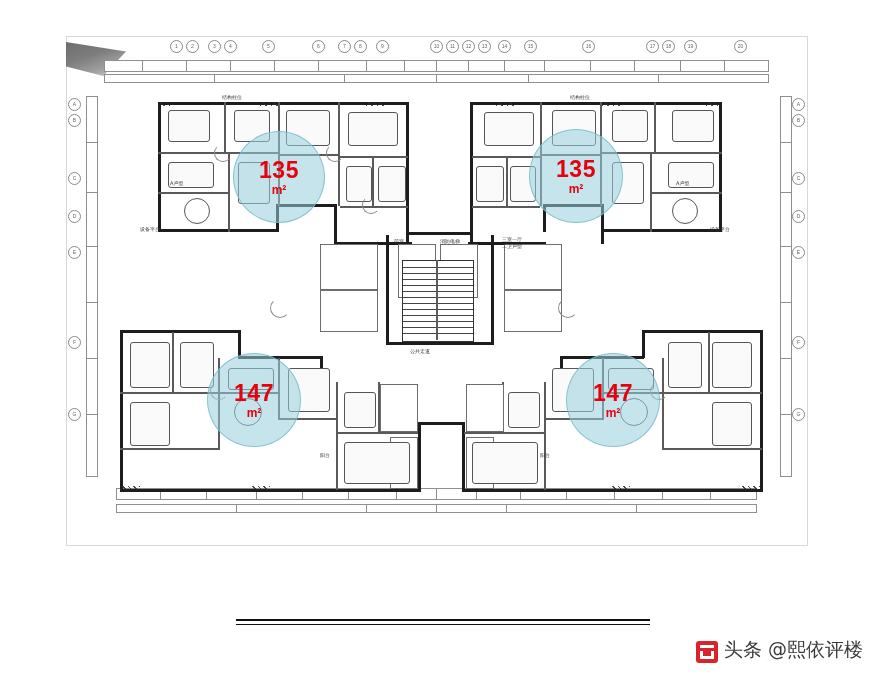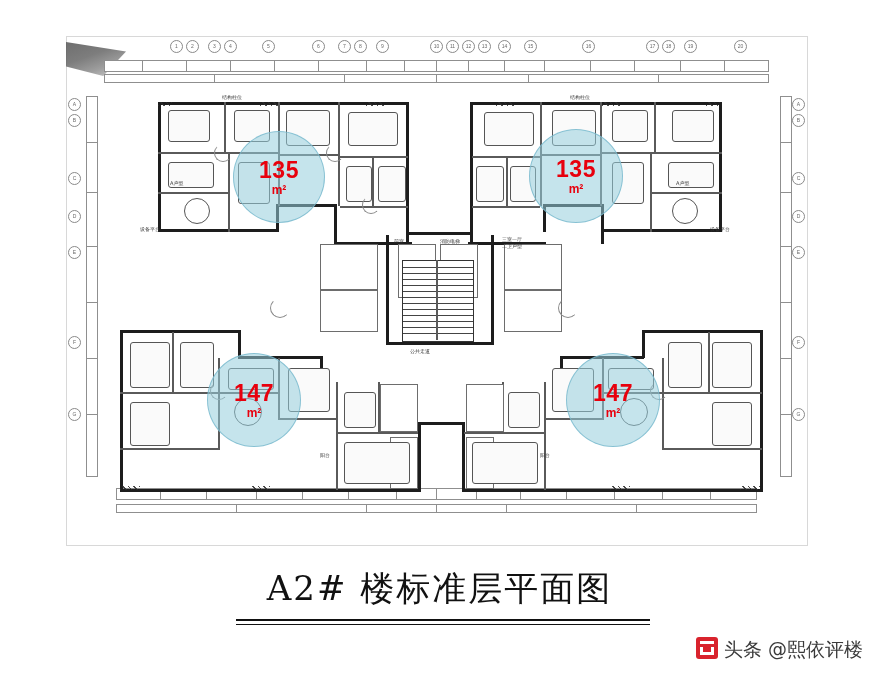--- a/index.html
+++ b/index.html
@@ -108,21 +108,21 @@
   }
   .title-rule{
     position:absolute;left:236px;width:414px;height:2px;background:#111;
   }
   .title-rule.r1{top:619px;}
   .title-rule.r2{top:624px;height:1px;}
 
   
   .watermark{
     position:absolute;right:16px;bottom:14px;
-    display:flex;align-items:flex-start;gap:6px;
+    display:flex;align-items:flex-end;gap:6px;
     color:#3a3a3a;font-size:19px;
     font-family:"DejaVu Sans", sans-serif;
   }
   .wm-logo{
     width:22px;height:22px;border-radius:3px;background:#d9232d;
     position:relative;
   }
   .wm-logo:before{
     content:"";position:absolute;left:4px;top:4px;width:14px;height:3px;background:#fff;
   }
@@ -449,21 +449,20 @@
   </div>
   <div class="hl" style="left:207px;top:353px;width:92px;height:92px;">
     <div class="num">147</div>
     <div class="unit">m²</div>
   </div>
   <div class="hl" style="left:566px;top:353px;width:92px;height:92px;">
     <div class="num">147</div>
     <div class="unit">m²</div>
   </div>
 
-  <div class="title">A2# 楼标准层平面图</div>
   <div class="title-rule r1"></div>
   <div class="title-rule r2"></div>
 
   <div class="watermark">
     <div class="wm-logo"></div>
     <div>头条 @熙依评楼</div>
   </div>
 
 </div>
 

